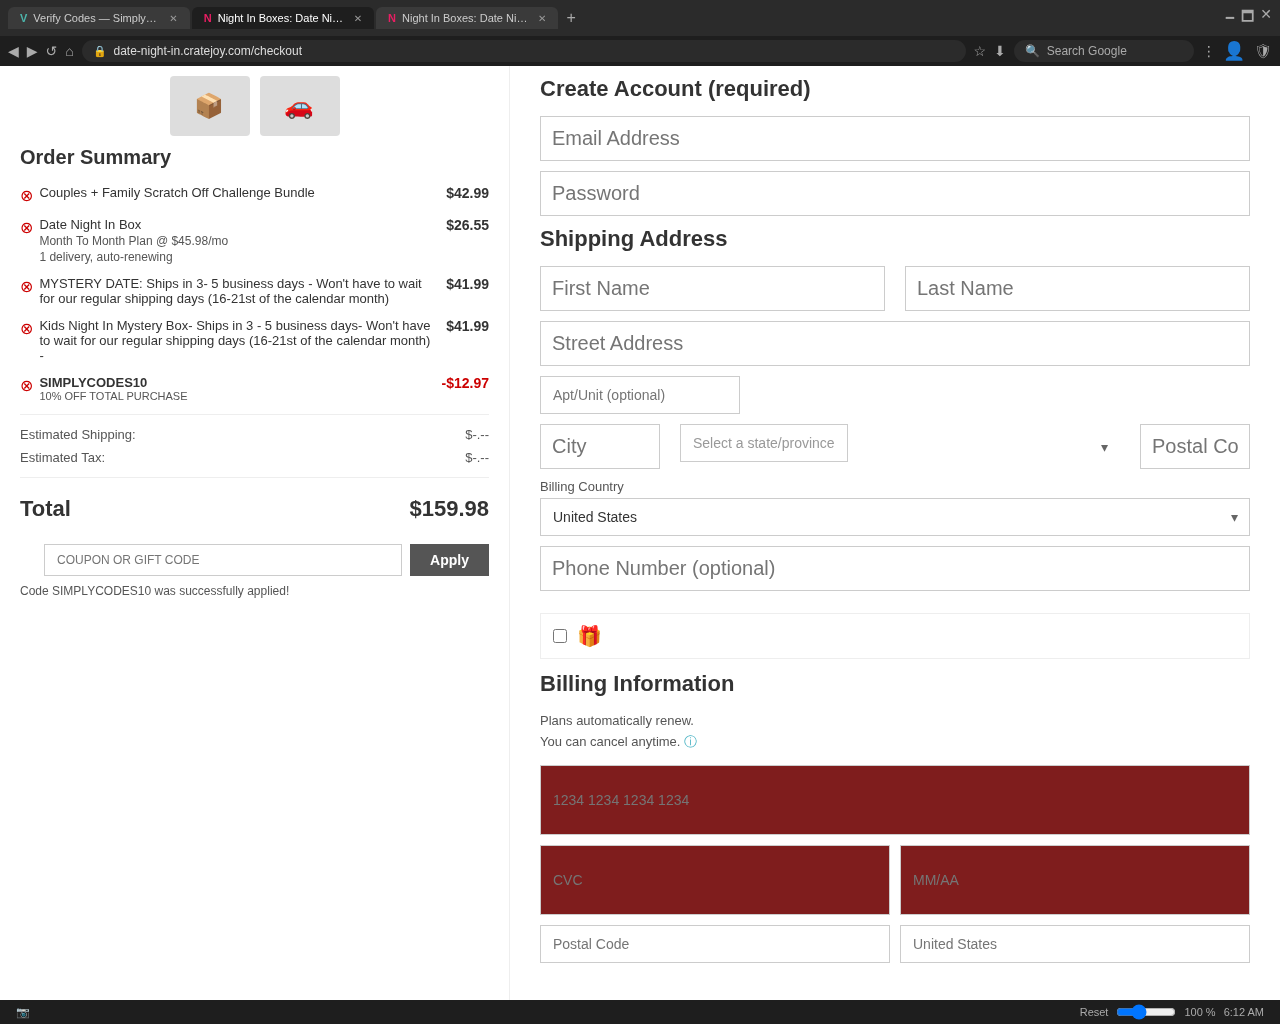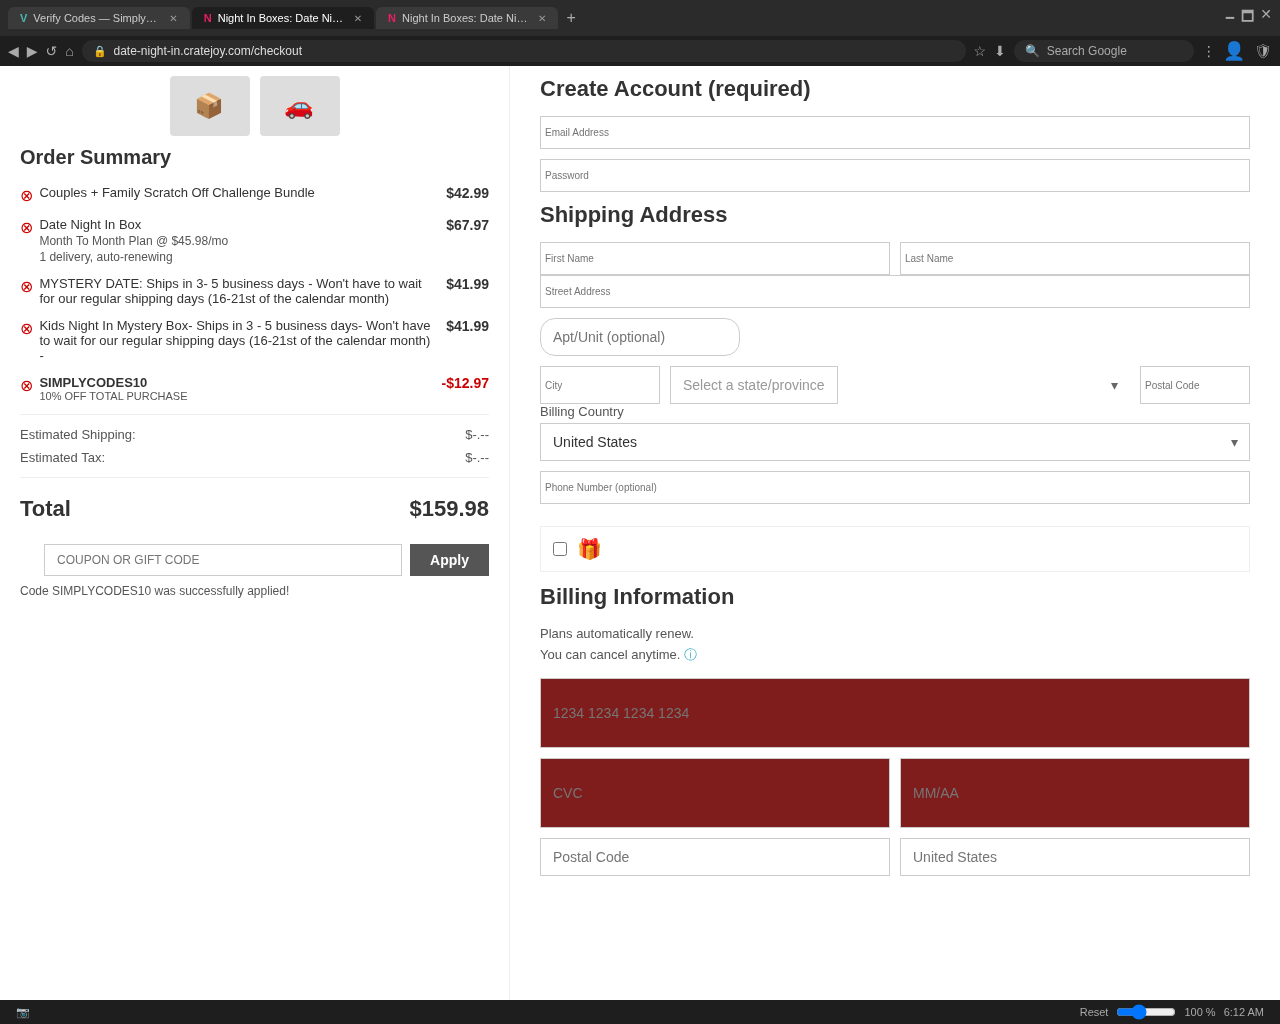--- a/index.html
+++ b/index.html
@@ -248,31 +248,32 @@
     .section-title {
       font-size: 22px;
       font-weight: bold;
       color: #333;
       margin-bottom: 14px;
     }
 
     .form-field {
       width: 100%;
       border: 1px solid #ccc;
-      padding: 10px 4px;
-      font-size: 10px;
+      padding: 10px 11px;
+      font-size: 20px;
       color: #ef4444;
       outline: none;
       margin-bottom: 10px;
       background: #fff;
     }
 
     .form-row {
       display: flex;
-      gap: 10px;
+      gap: 20px;
+      margin-bottom: 10px;
     }
     .form-row .form-field {
       margin-bottom: 0;
       flex: 1;
     }
 
     .form-field-small {
       flex: 0 0 120px;
       border: 1px solid #ccc;
       padding: 10px 12px;
@@ -511,21 +512,21 @@
 
     <div class="order-item">
       <div class="item-left">
         <span class="remove-icon">⊗</span>
         <div class="item-details">
           <div class="item-name">Date Night In Box</div>
           <div class="item-sub">Month To Month Plan @ $45.98/mo</div>
           <div class="item-sub">1 delivery, auto-renewing</div>
         </div>
       </div>
-      <div class="item-price">$67.97</div>
+      <div class="item-price">$26.55</div>
     </div>
 
     <div class="order-item">
       <div class="item-left">
         <span class="remove-icon">⊗</span>
         <div class="item-details">
           <div class="item-name">MYSTERY DATE: Ships in 3- 5 business days - Won't have to wait for our regular shipping days (16-21st of the calendar month)</div>
         </div>
       </div>
       <div class="item-price">$41.99</div>
@@ -587,21 +588,21 @@
     
     <h2 class="section-title">Shipping Address</h2>
 
     <div class="form-row">
       <input type="text" class="form-field" placeholder="First Name" style="">
       <input type="text" class="form-field" placeholder="Last Name" style="">
     </div>
 
     <input type="text" class="form-field" placeholder="Street Address" style="">
 
-    <input type="text" class="form-field form-field-small" style="width: 200px; display: block; margin-bottom: 10px; border-radius: 15px;" placeholder="Apt/Unit (optional)">
+    <input type="text" class="form-field form-field-small" style="width: 200px; display: block; margin-bottom: 10px;" placeholder="Apt/Unit (optional)">
 
     <div class="form-row">
       <input type="text" class="form-field" style="flex: 0 0 120px;" placeholder="City">
       <div class="select-wrapper">
         <select class="select-field">
           <option>Select a state/province</option>
         </select>
       </div>
       <input type="text" class="form-field" style="flex: 0 0 110px;" placeholder="Postal Code">
     </div>

